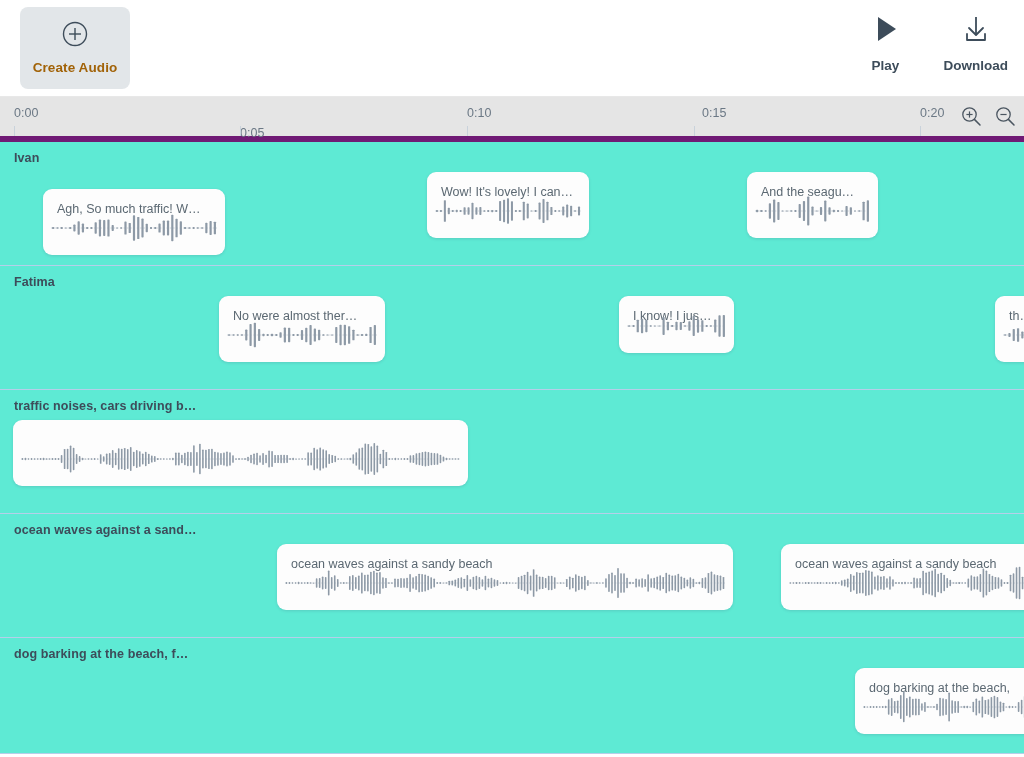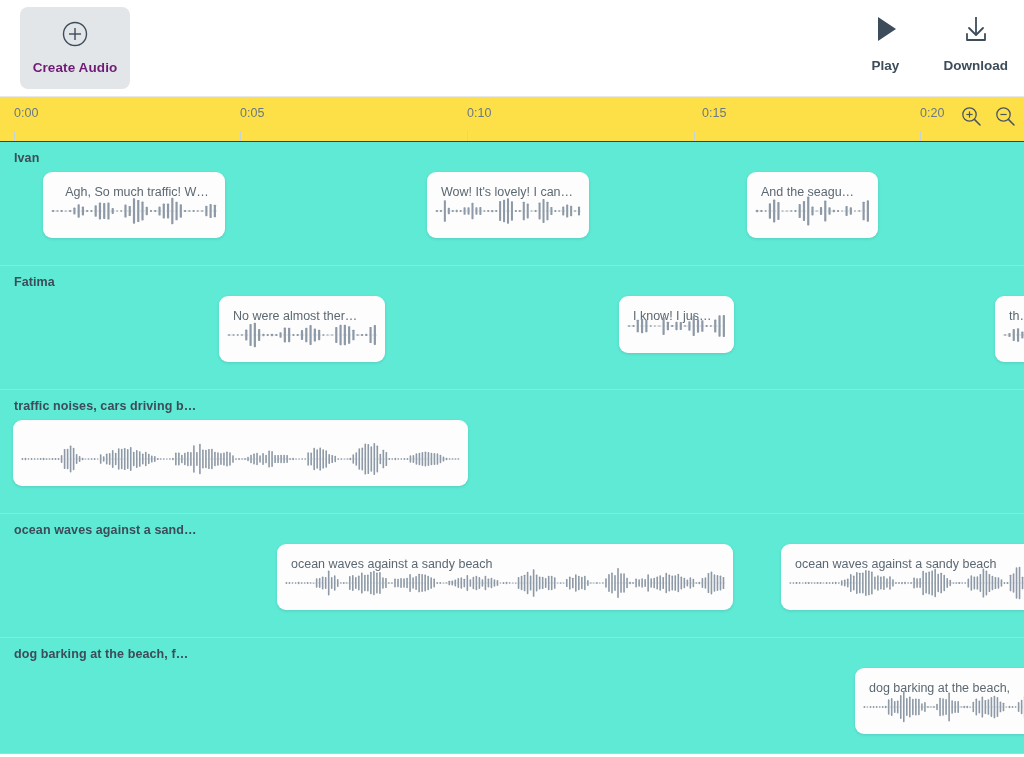--- a/index.html
+++ b/index.html
@@ -32,21 +32,21 @@
     flex-direction: column;
     align-items: center;
     justify-content: center;
     gap: 9px;
     cursor: pointer;
     border: none;
   }
   .create-audio-btn .label {
     font-size: 13.5px;
     font-weight: bold;
-    color: #701a75;
+    color: #a16207;
     letter-spacing: 0.1px;
   }
 
   .topbar-right {
     position: absolute;
     right: 16px;
     top: 14px;
     display: flex;
     align-items: flex-start;
     gap: 44px;
@@ -61,22 +61,22 @@
   .tb-action .label {
     font-size: 13.5px;
     font-weight: bold;
     color: #3d4c5a;
   }
 
   
   .ruler {
     position: relative;
     height: 45px;
-    background: #fde047;
-    border-bottom: 1px solid #701a75;
+    background: #e5e5e5;
+    border-bottom: 6px solid #701a75;
   }
   .tick-label {
     position: absolute;
     top: 9px;
     font-size: 12.5px;
     color: #6b7885;
     white-space: nowrap;
   }
   .tick-mark {
     position: absolute;
@@ -182,21 +182,21 @@
       <span class="label">Download</span>
     </div>
 
   </div>
 </div>
 
 <div class="ruler">
   <div id="ruler-ticks">
       <div class="tick-label" style="left: 14px;">0:00</div>
       <div class="tick-mark" style="left: 14px;"></div>
-      <div class="tick-label" style="left: 240px;">0:05</div>
+      <div class="tick-label" style="left: 240px; margin-top: 20px;">0:05</div>
       <div class="tick-mark" style="left: 240px;"></div>
       <div class="tick-label" style="left: 467px;">0:10</div>
       <div class="tick-mark" style="left: 467px;"></div>
       <div class="tick-label" style="left: 694px; margin-left: 8px;">0:15</div>
       <div class="tick-mark" style="left: 694px;"></div>
       <div class="tick-label" style="left: 920px;">0:20</div>
       <div class="tick-mark" style="left: 920px;"></div>
     </div>
   <div class="zoom-controls">
     <span class="zoom-btn">
@@ -213,21 +213,21 @@
         <line x1="14.4" y1="14.4" x2="20" y2="20" stroke="#4a5560" stroke-width="1.5" stroke-linecap="round"></line>
         <line x1="6.4" y1="9.5" x2="12.6" y2="9.5" stroke="#4a5560" stroke-width="1.2"></line>
       </svg>
     </span>
   </div>
 </div>
 
 <div class="timeline" id="timeline">
     <div class="track" style="height: 124px;">
       <div class="track-title">Ivan</div>
-      <div class="clip" style="left: 43px; top: 30px; width: 182px; height: 66px; text-align: center;">
+      <div class="clip" style="left: 43px; top: 47px; width: 182px; height: 66px;">
         <div class="clip-label">Agh, So much traffic! W…</div>
         <div class="clip-wave">
           <svg viewBox="0 0 166 34" preserveAspectRatio="none">
             <line x1="0" y1="17" x2="166" y2="17" stroke="#c3ccd4" stroke-width="0.8" stroke-dasharray="1.5 1.8"></line>
             <rect x="1.03" y="16.07" width="2.2" height="1.85" rx="0.7" fill="#8d99a6"></rect>
             <rect x="5.28" y="16.30" width="2.2" height="1.39" rx="0.7" fill="#8d99a6"></rect>
             <rect x="9.54" y="15.91" width="2.2" height="2.18" rx="0.7" fill="#8d99a6"></rect>
             <rect x="13.80" y="16.40" width="2.2" height="1.20" rx="0.7" fill="#8d99a6"></rect>
             <rect x="18.05" y="15.93" width="2.2" height="2.13" rx="0.7" fill="#8d99a6"></rect>
             <rect x="22.31" y="13.62" width="2.2" height="6.76" rx="0.7" fill="#8d99a6"></rect>

